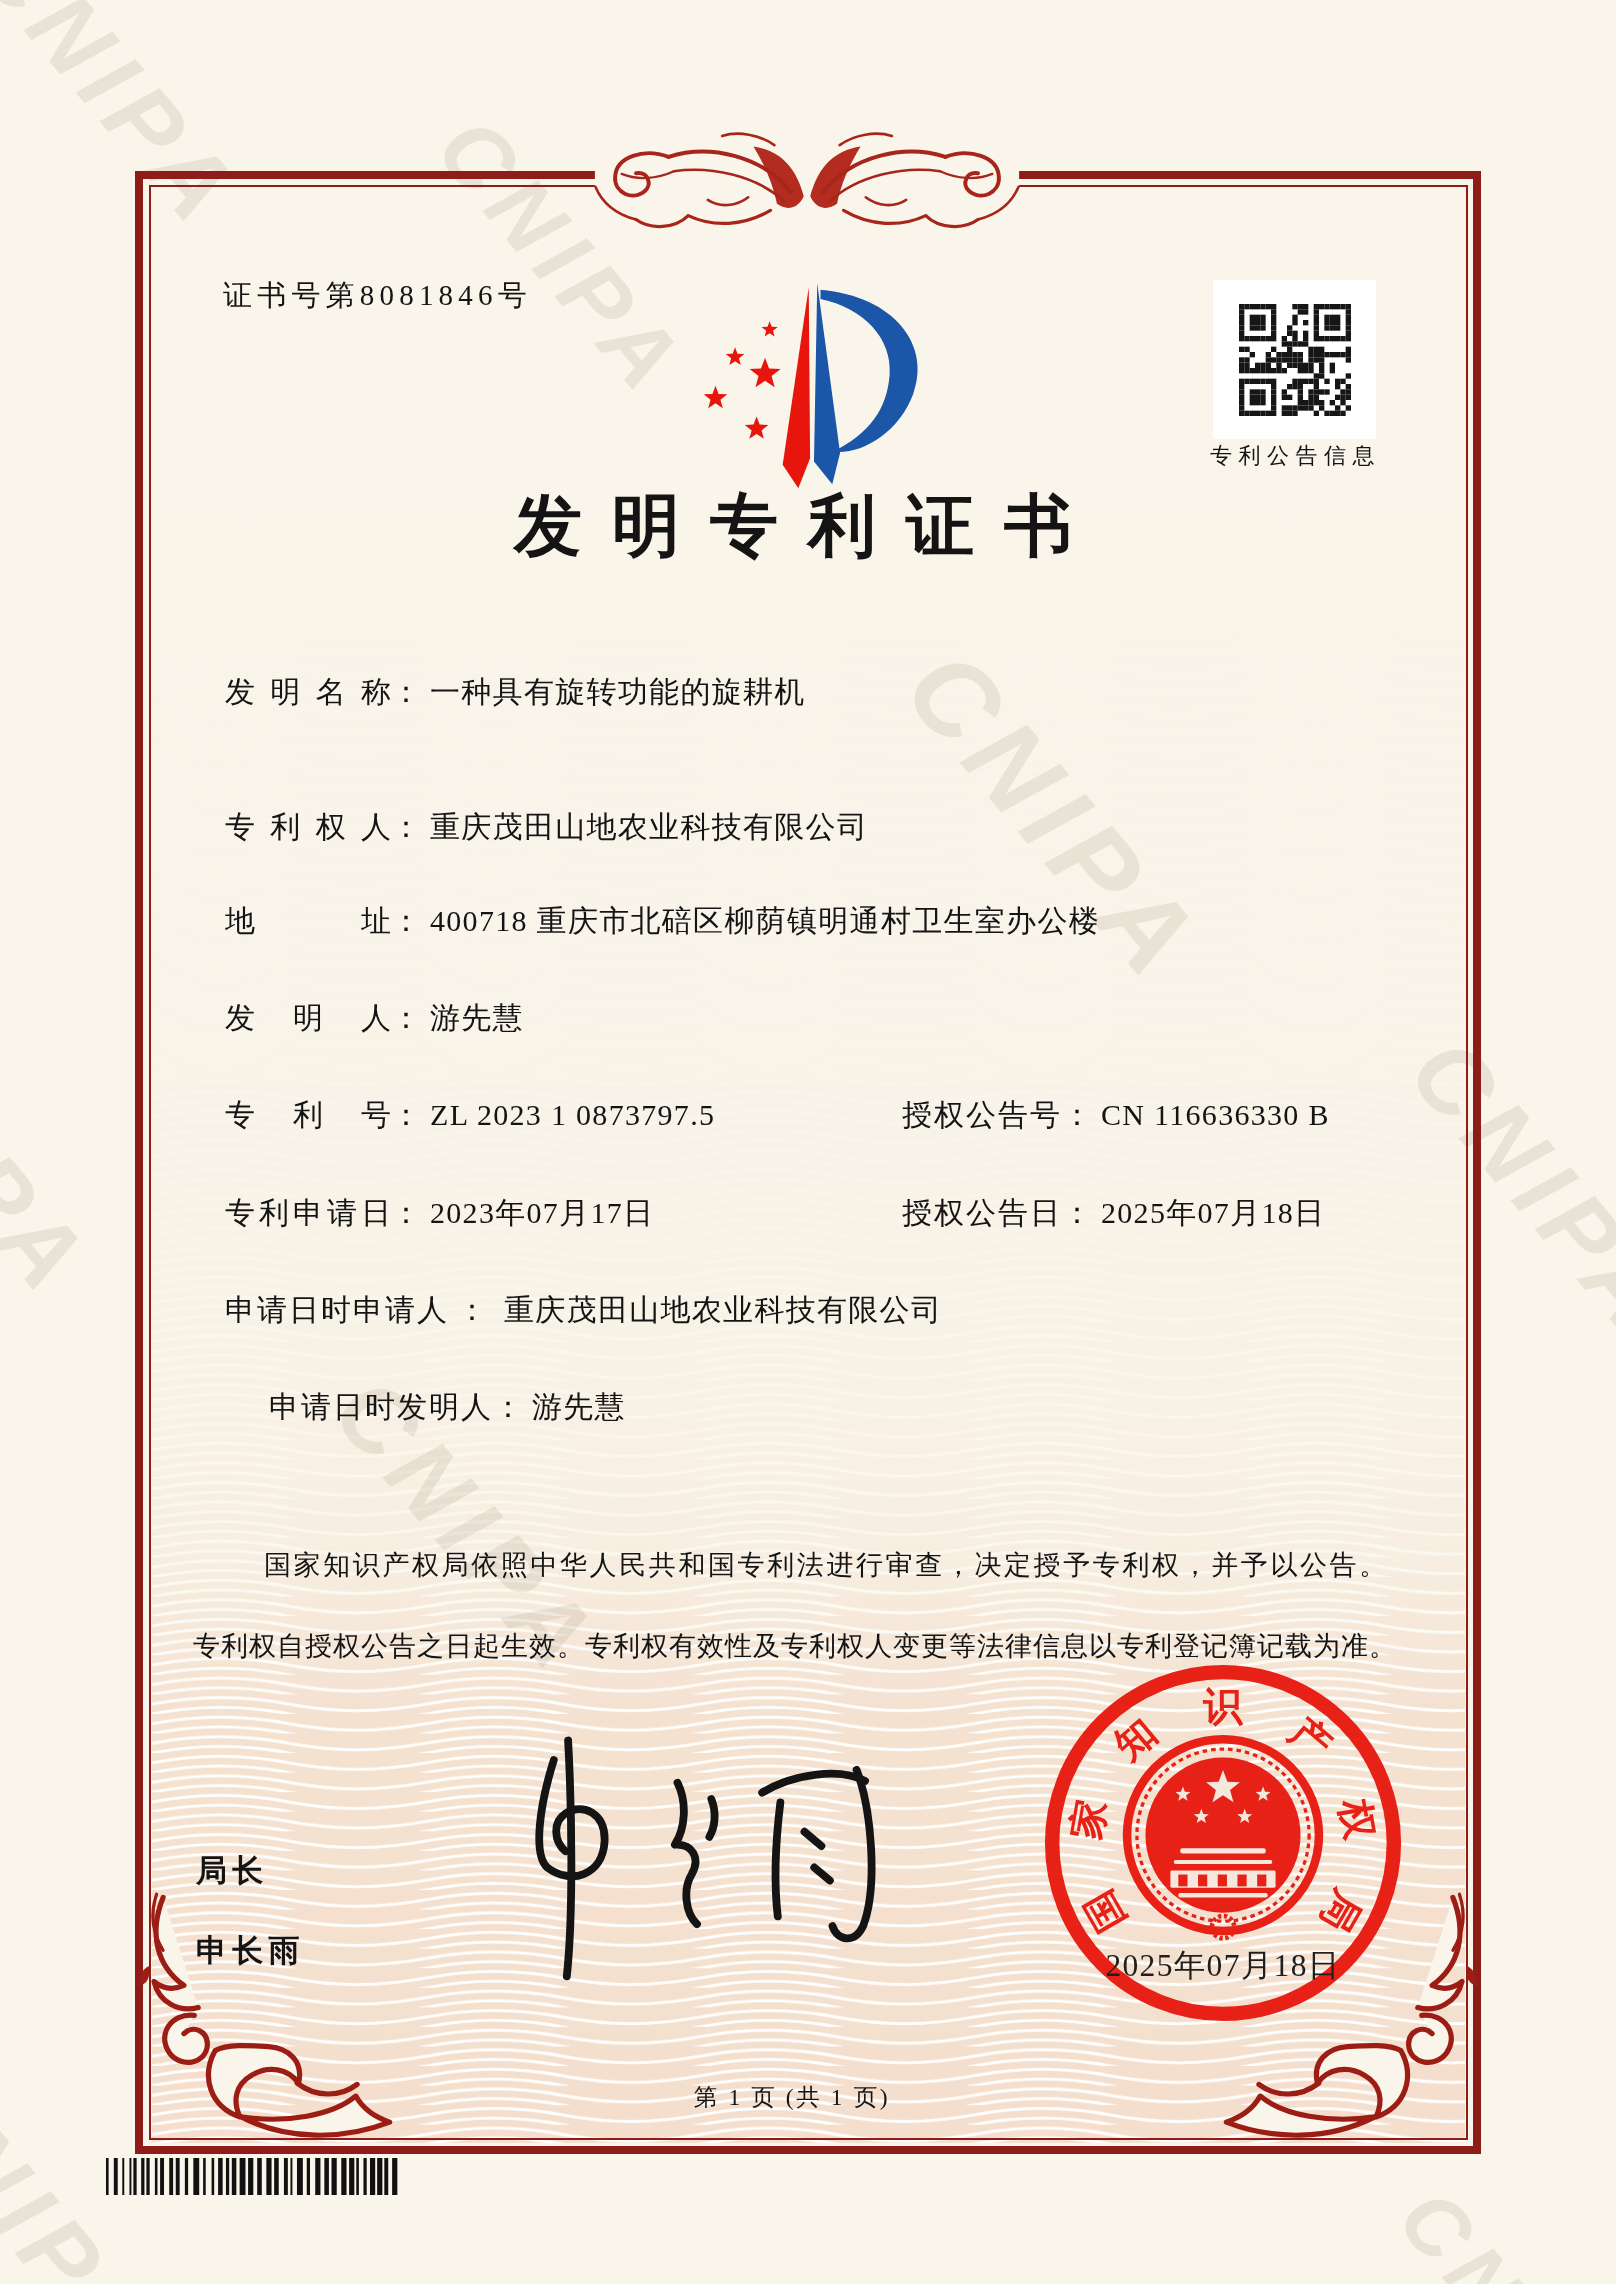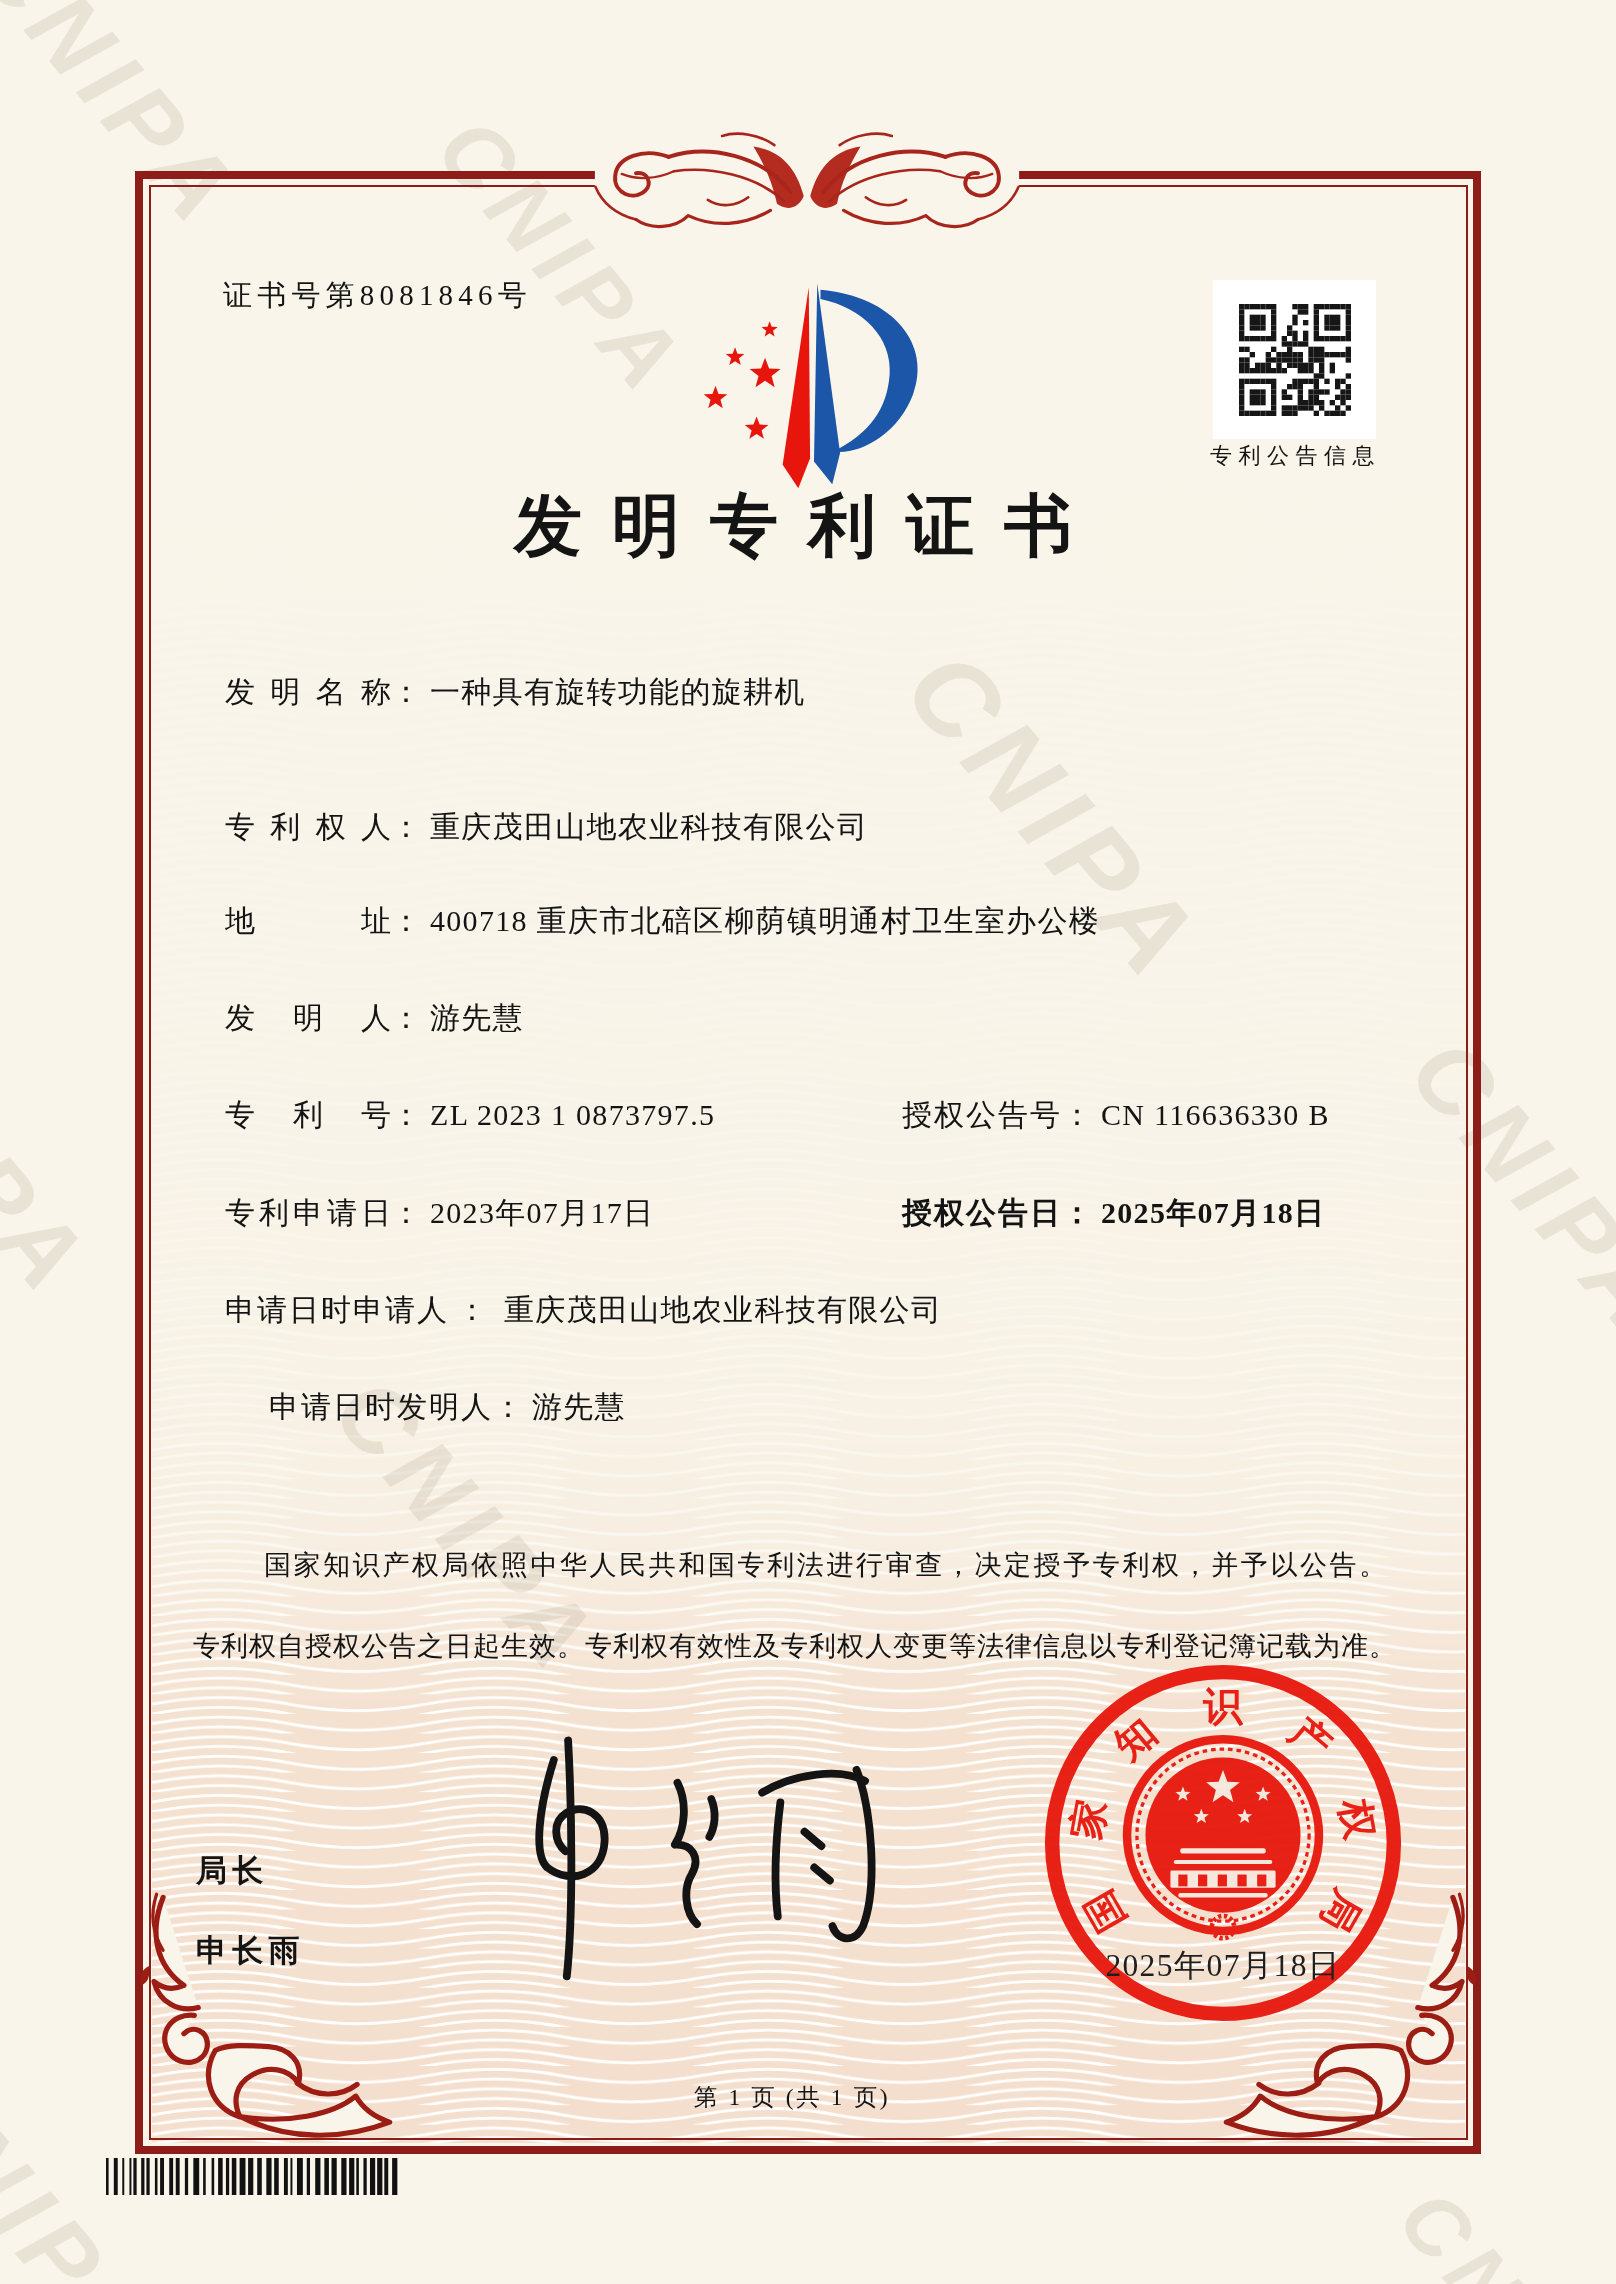--- a/index.html
+++ b/index.html
@@ -429,21 +429,21 @@
 <div class="row" style="left:902px;top:1095px;">
   <span class="nlabel">授权公告号</span>
     <span class="colon">：</span>
   <span class="fval">CN 116636330 B</span>
 </div>
 <div class="row" style="left:225px;top:1193px;">
   <span class="jlabel">专利申请日</span>
     <span class="colon">：</span>
   <span class="fval">2023年07月17日</span>
 </div>
-<div class="row" style="left:902px;top:1193px;font-weight:bold;">
+<div class="row" style="left:902px;top:1193px;">
   <span class="nlabel">授权公告日</span>
     <span class="colon">：</span>
   <span class="fval">2025年07月18日</span>
 </div>
 <div class="row" style="left:225px;top:1290px;gap:8px;">
   <span class="nlabel">申请日时申请人</span>
     <span class="colon">：</span>
   <span class="fval">重庆茂田山地农业科技有限公司</span>
 </div>
 <div class="row" style="left:225px;top:1387px;margin-left:44px;">

